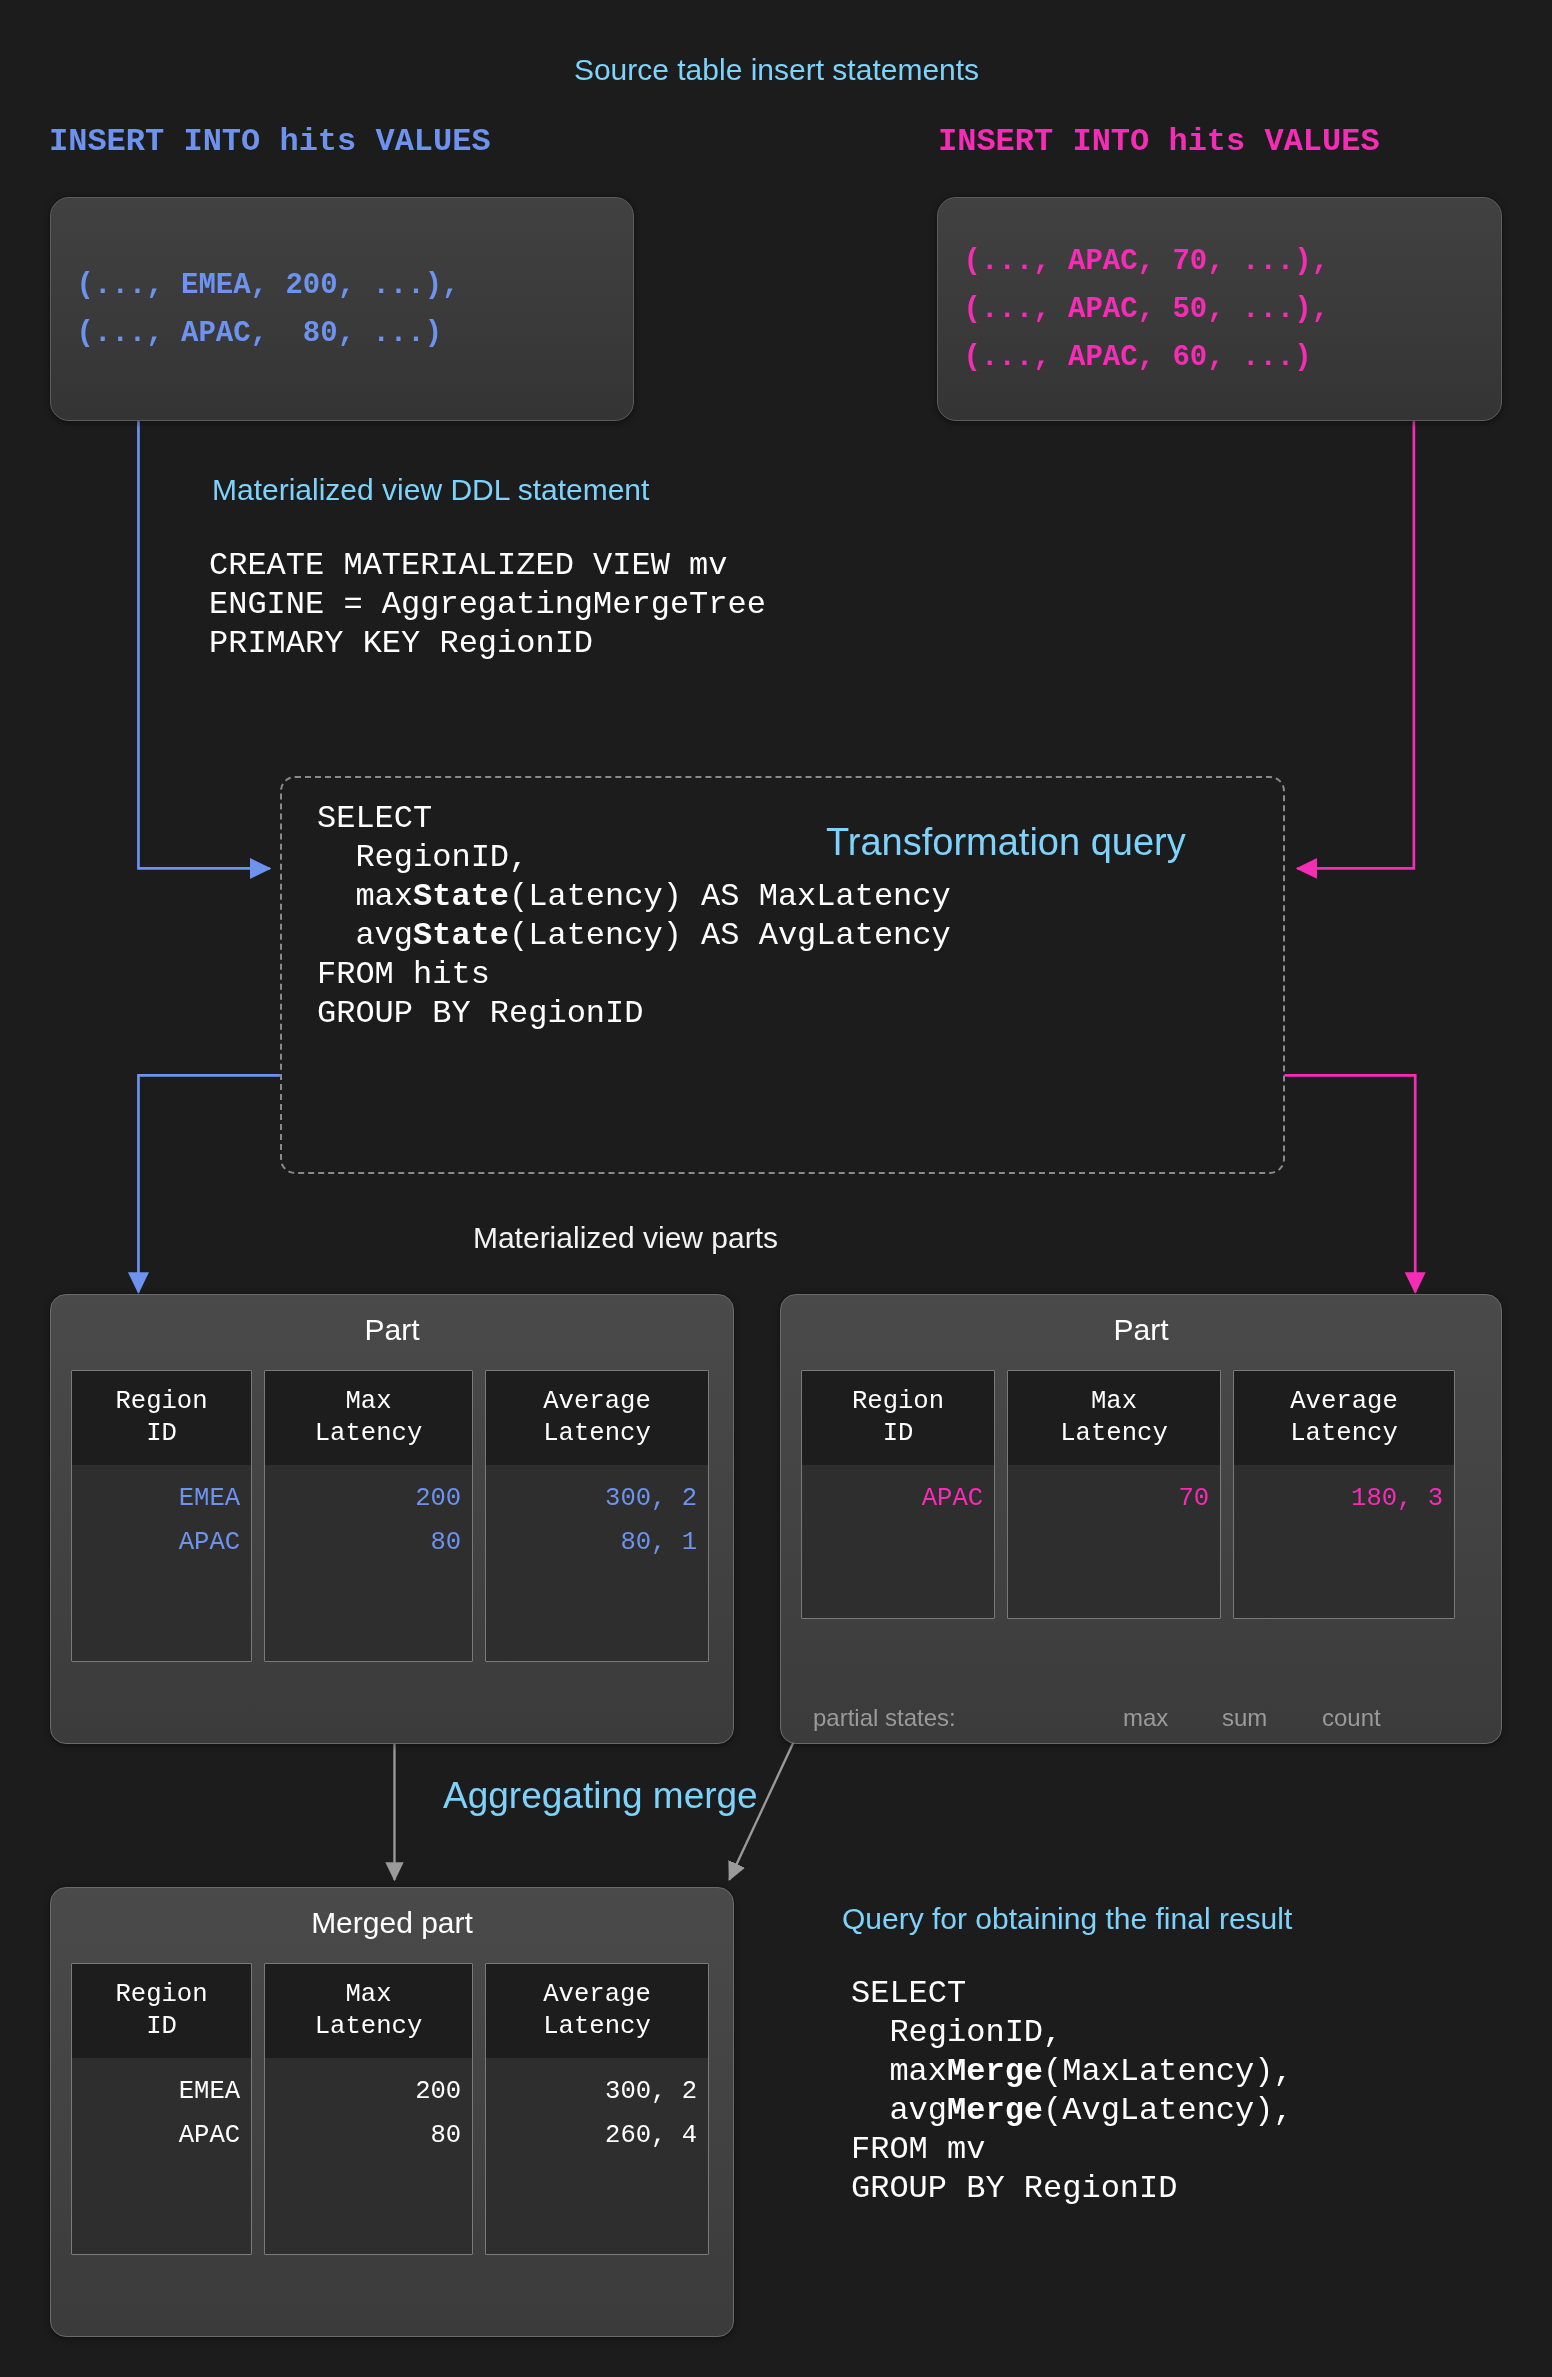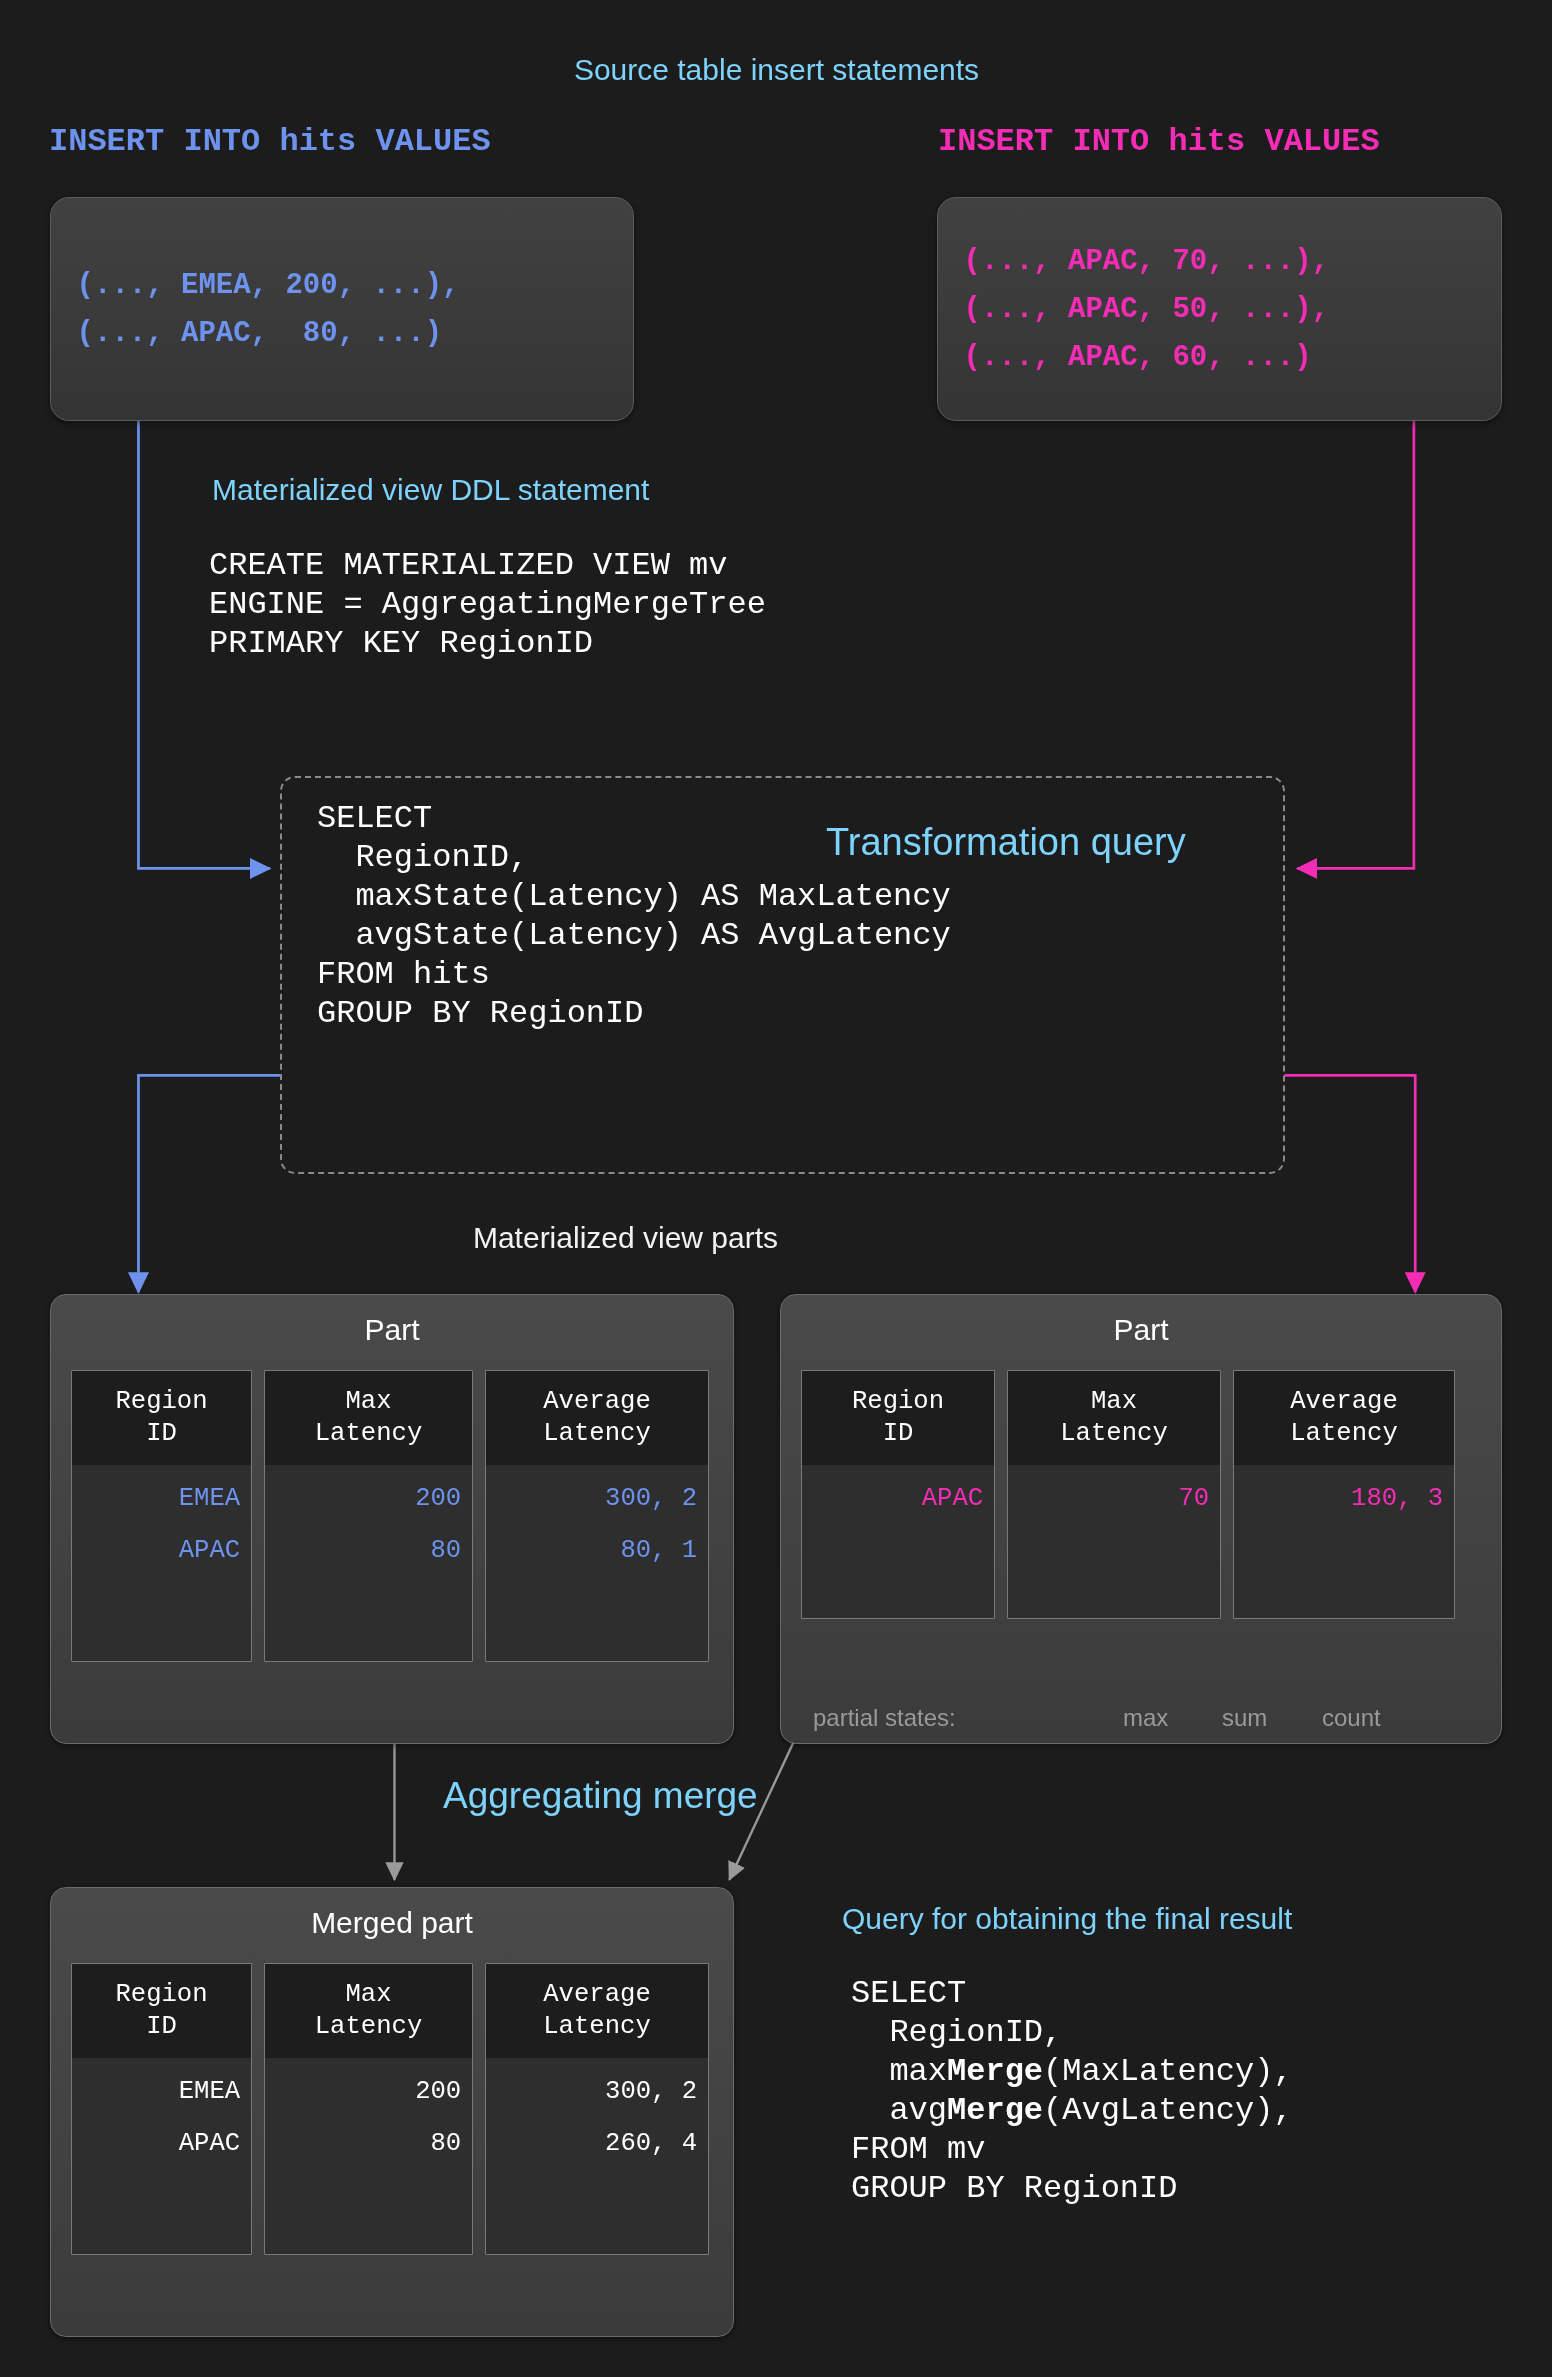--- a/index.html
+++ b/index.html
@@ -69,21 +69,21 @@
   .dashed-box {
     border: 2px dashed #8a8a8a;
     border-radius: 15px;
     background: transparent;
   }
   .q-line {
     font-size: 32px;
     line-height: 39px;
     color: #ffffff;
   }
-  .q-line b { font-weight: 400; }
+  .q-line b { font-weight: 700; }
 
   
   .part-card {
     border-radius: 16px;
     border: 0.7px solid #6a6a6a;
     background: linear-gradient(180deg, #4a4a4a 0%, #444444 40%, #3b3b3b 100%);
     box-shadow: 0 1.3px 6.7px rgba(0,0,0,.4);
   }
   .part-title {
     text-align: center;
@@ -113,21 +113,21 @@
     padding: 15px 6.7px 15px;
     white-space: pre-line;
   }
   .col-body {
     background: #2e2e2e;
     flex: 1;
     display: flex;
     flex-direction: column;
     justify-content: flex-start;
     padding: 12px 10.8px 12px;
-    gap: 8px;
+    gap: 0;
   }
   .cell {
     font-size: 25.6px;
     line-height: 44px;
     text-align: right;
     white-space: pre;
   }
 
   
   .ps-label { font-size: 24px; color: #9a9a9a; }

